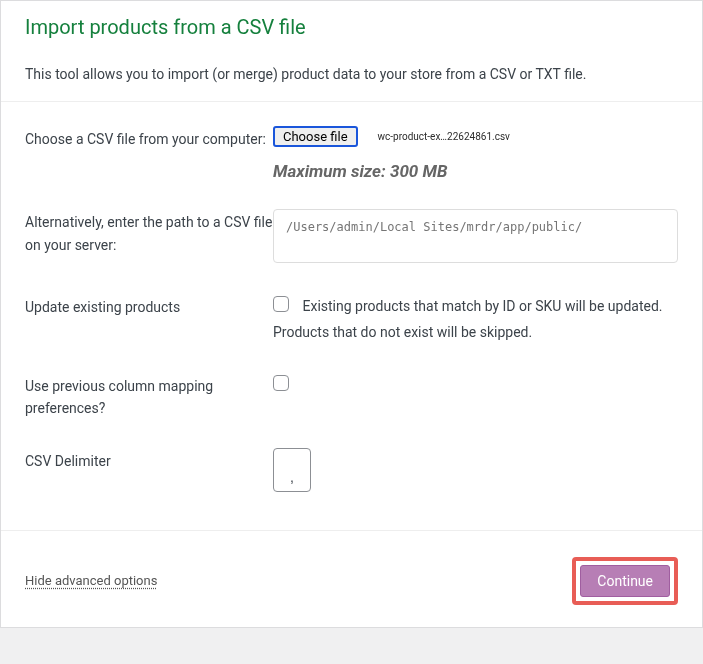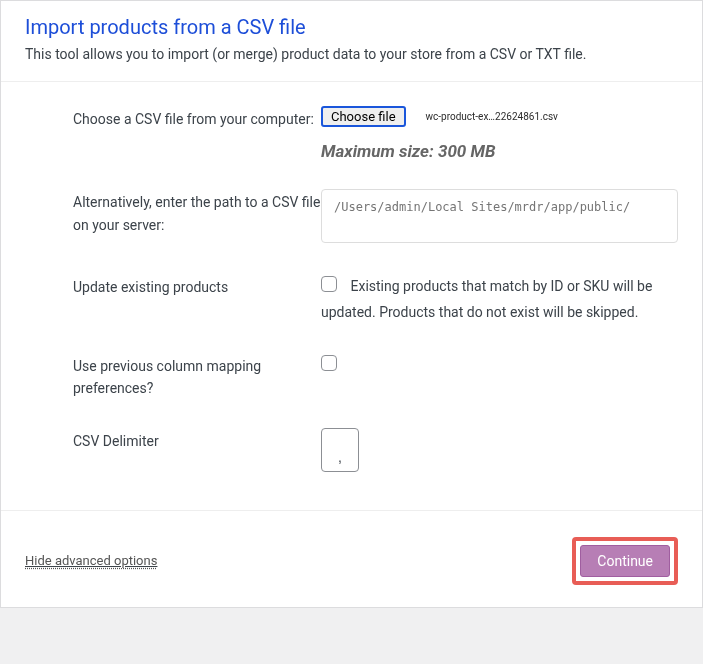--- a/index.html
+++ b/index.html
@@ -16,22 +16,22 @@
       background: #fff;
       margin: 0;
       border: 1px solid #dcdcde;
     }
     .header {
       padding: 14px 24px 16px 24px;
     }
     .title {
       font-size: 20px;
       font-weight: 400;
-      color: #1d4ed8;
-      margin-bottom: 4px;
+      color: #15803d;
+      margin-bottom: 24px;
     }
     .subtitle {
       font-size: 14px;
       color: #3c434a;
       line-height: 1.6;
     }
     .form-area {
       border-top: 1px solid #eee;
       padding: 24px 24px 10px 24px;
     }
@@ -40,21 +40,20 @@
       align-items: flex-start;
       margin-bottom: 28px;
     }
     .row-label {
       width: 248px;
       flex-shrink: 0;
       font-size: 14px;
       color: #3c434a;
       line-height: 1.6;
       padding-top: 2px;
-      margin-left: 48px;
     }
     .row-control {
       flex: 1;
       font-size: 14px;
       color: #3c434a;
     }
     .file-wrap {
       display: flex;
       align-items: center;
       gap: 20px;
@@ -119,21 +118,20 @@
       font-size: 14px;
       color: #3c434a;
       padding-top: 14px;
     }
     .footer {
       border-top: 1px solid #eee;
       padding: 26px 24px 22px 24px;
       display: flex;
       justify-content: space-between;
       align-items: center;
-      text-decoration: underline;
     }
     .adv-link {
       font-size: 13px;
       color: #555;
       text-decoration: underline dotted;
       text-underline-offset: 3px;
       cursor: pointer;
     }
     .continue-wrap {
       border: 4px solid #e85d56;

